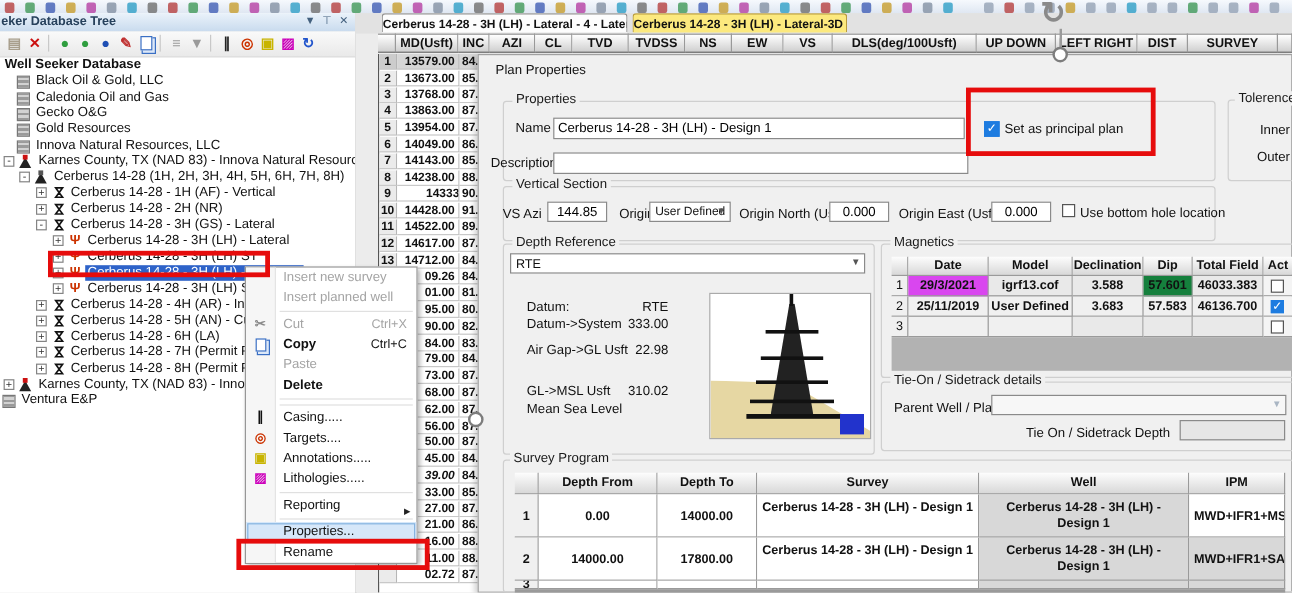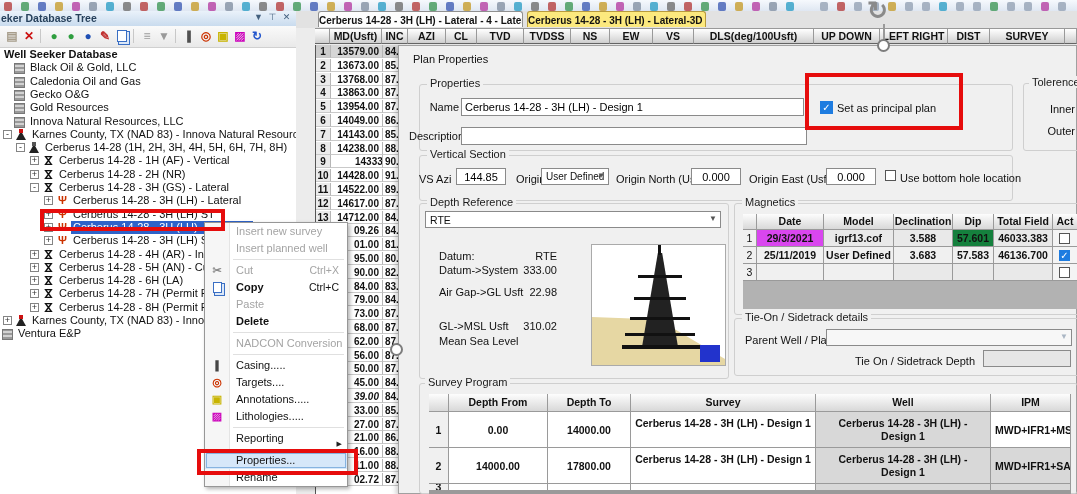--- a/index.html
+++ b/index.html
@@ -706,23 +706,20 @@
           <div class="m-txt">Copy</div>
           <div class="m-sc">Ctrl+C</div>
         </div>
         <div class="m-item disabled">
           <div class="m-txt">Paste</div>
         </div>
         <div class="m-item boldtxt">
           <div class="m-txt">Delete</div>
         </div>
         <div class="m-sep"></div>
-        <div class="m-item disabled">
-          <div class="m-txt">NADCON Conversion</div>
-        </div>
         <div class="m-sep"></div>
         <div class="m-item">
           <div class="m-ic" style="color: rgb(17, 17, 17);">∥</div>
           <div class="m-txt">Casing.....</div>
         </div>
         <div class="m-item">
           <div class="m-ic" style="color: rgb(204, 51, 0);">◎</div>
           <div class="m-txt">Targets....</div>
         </div>
         <div class="m-item">

